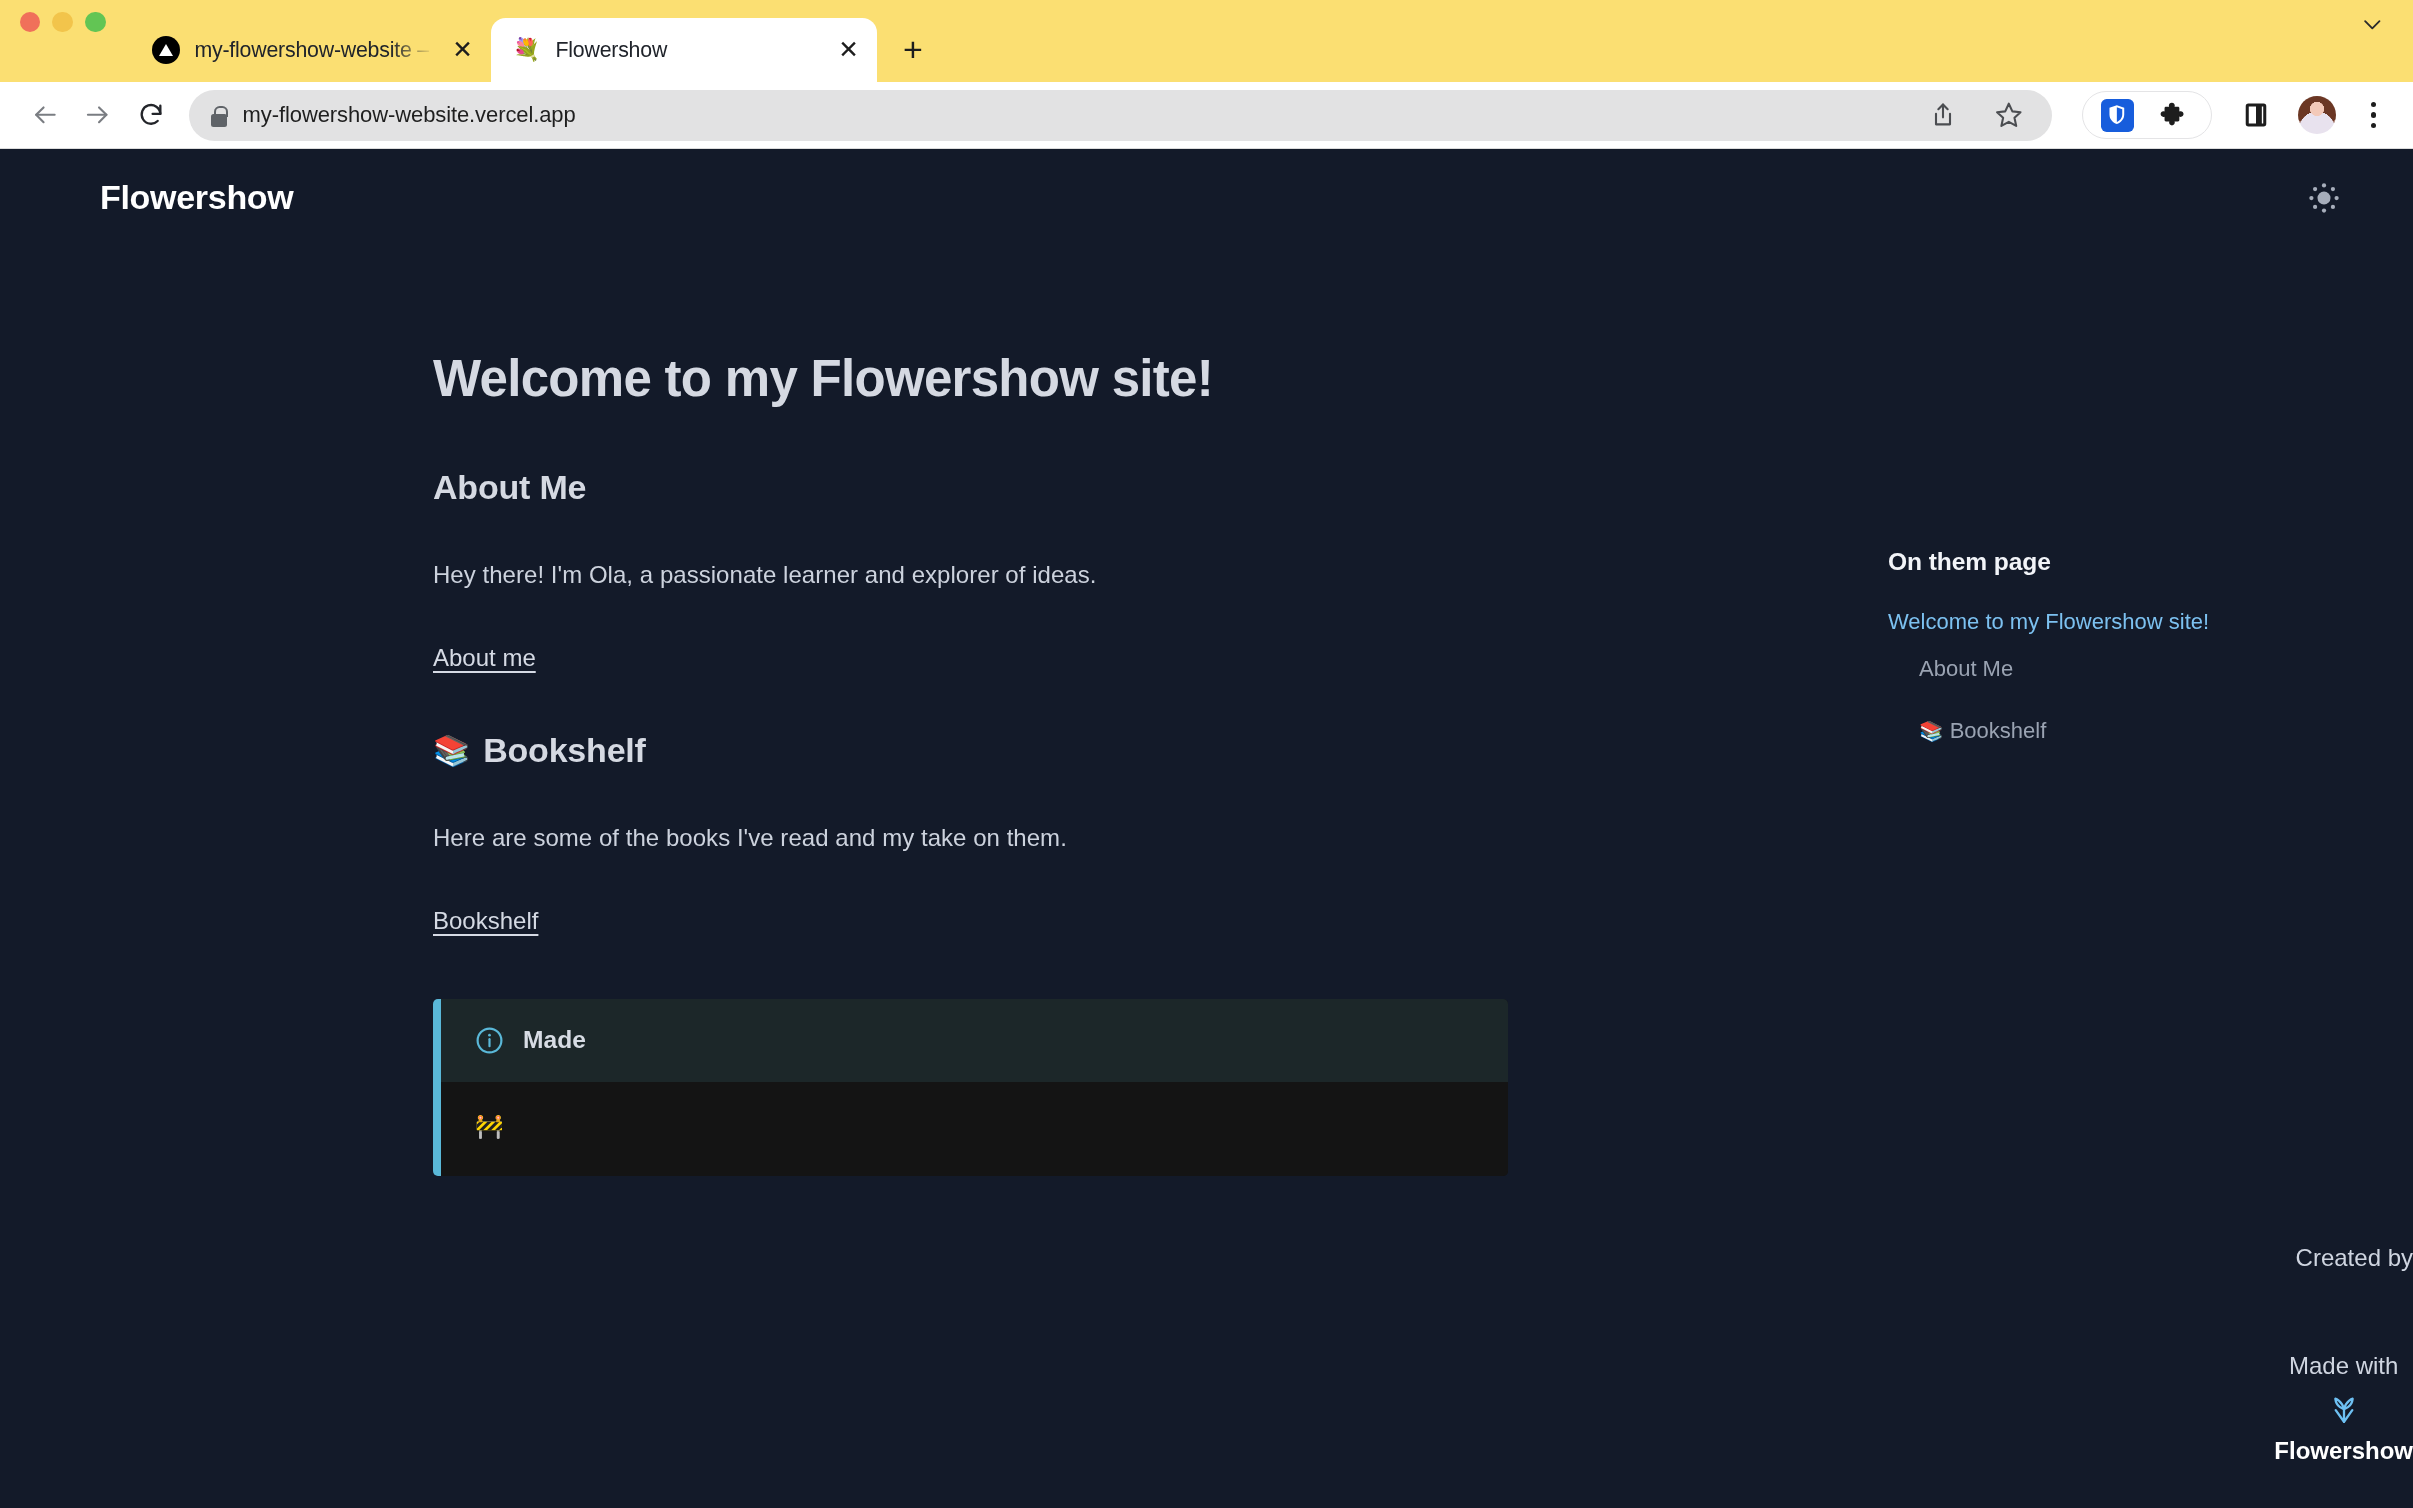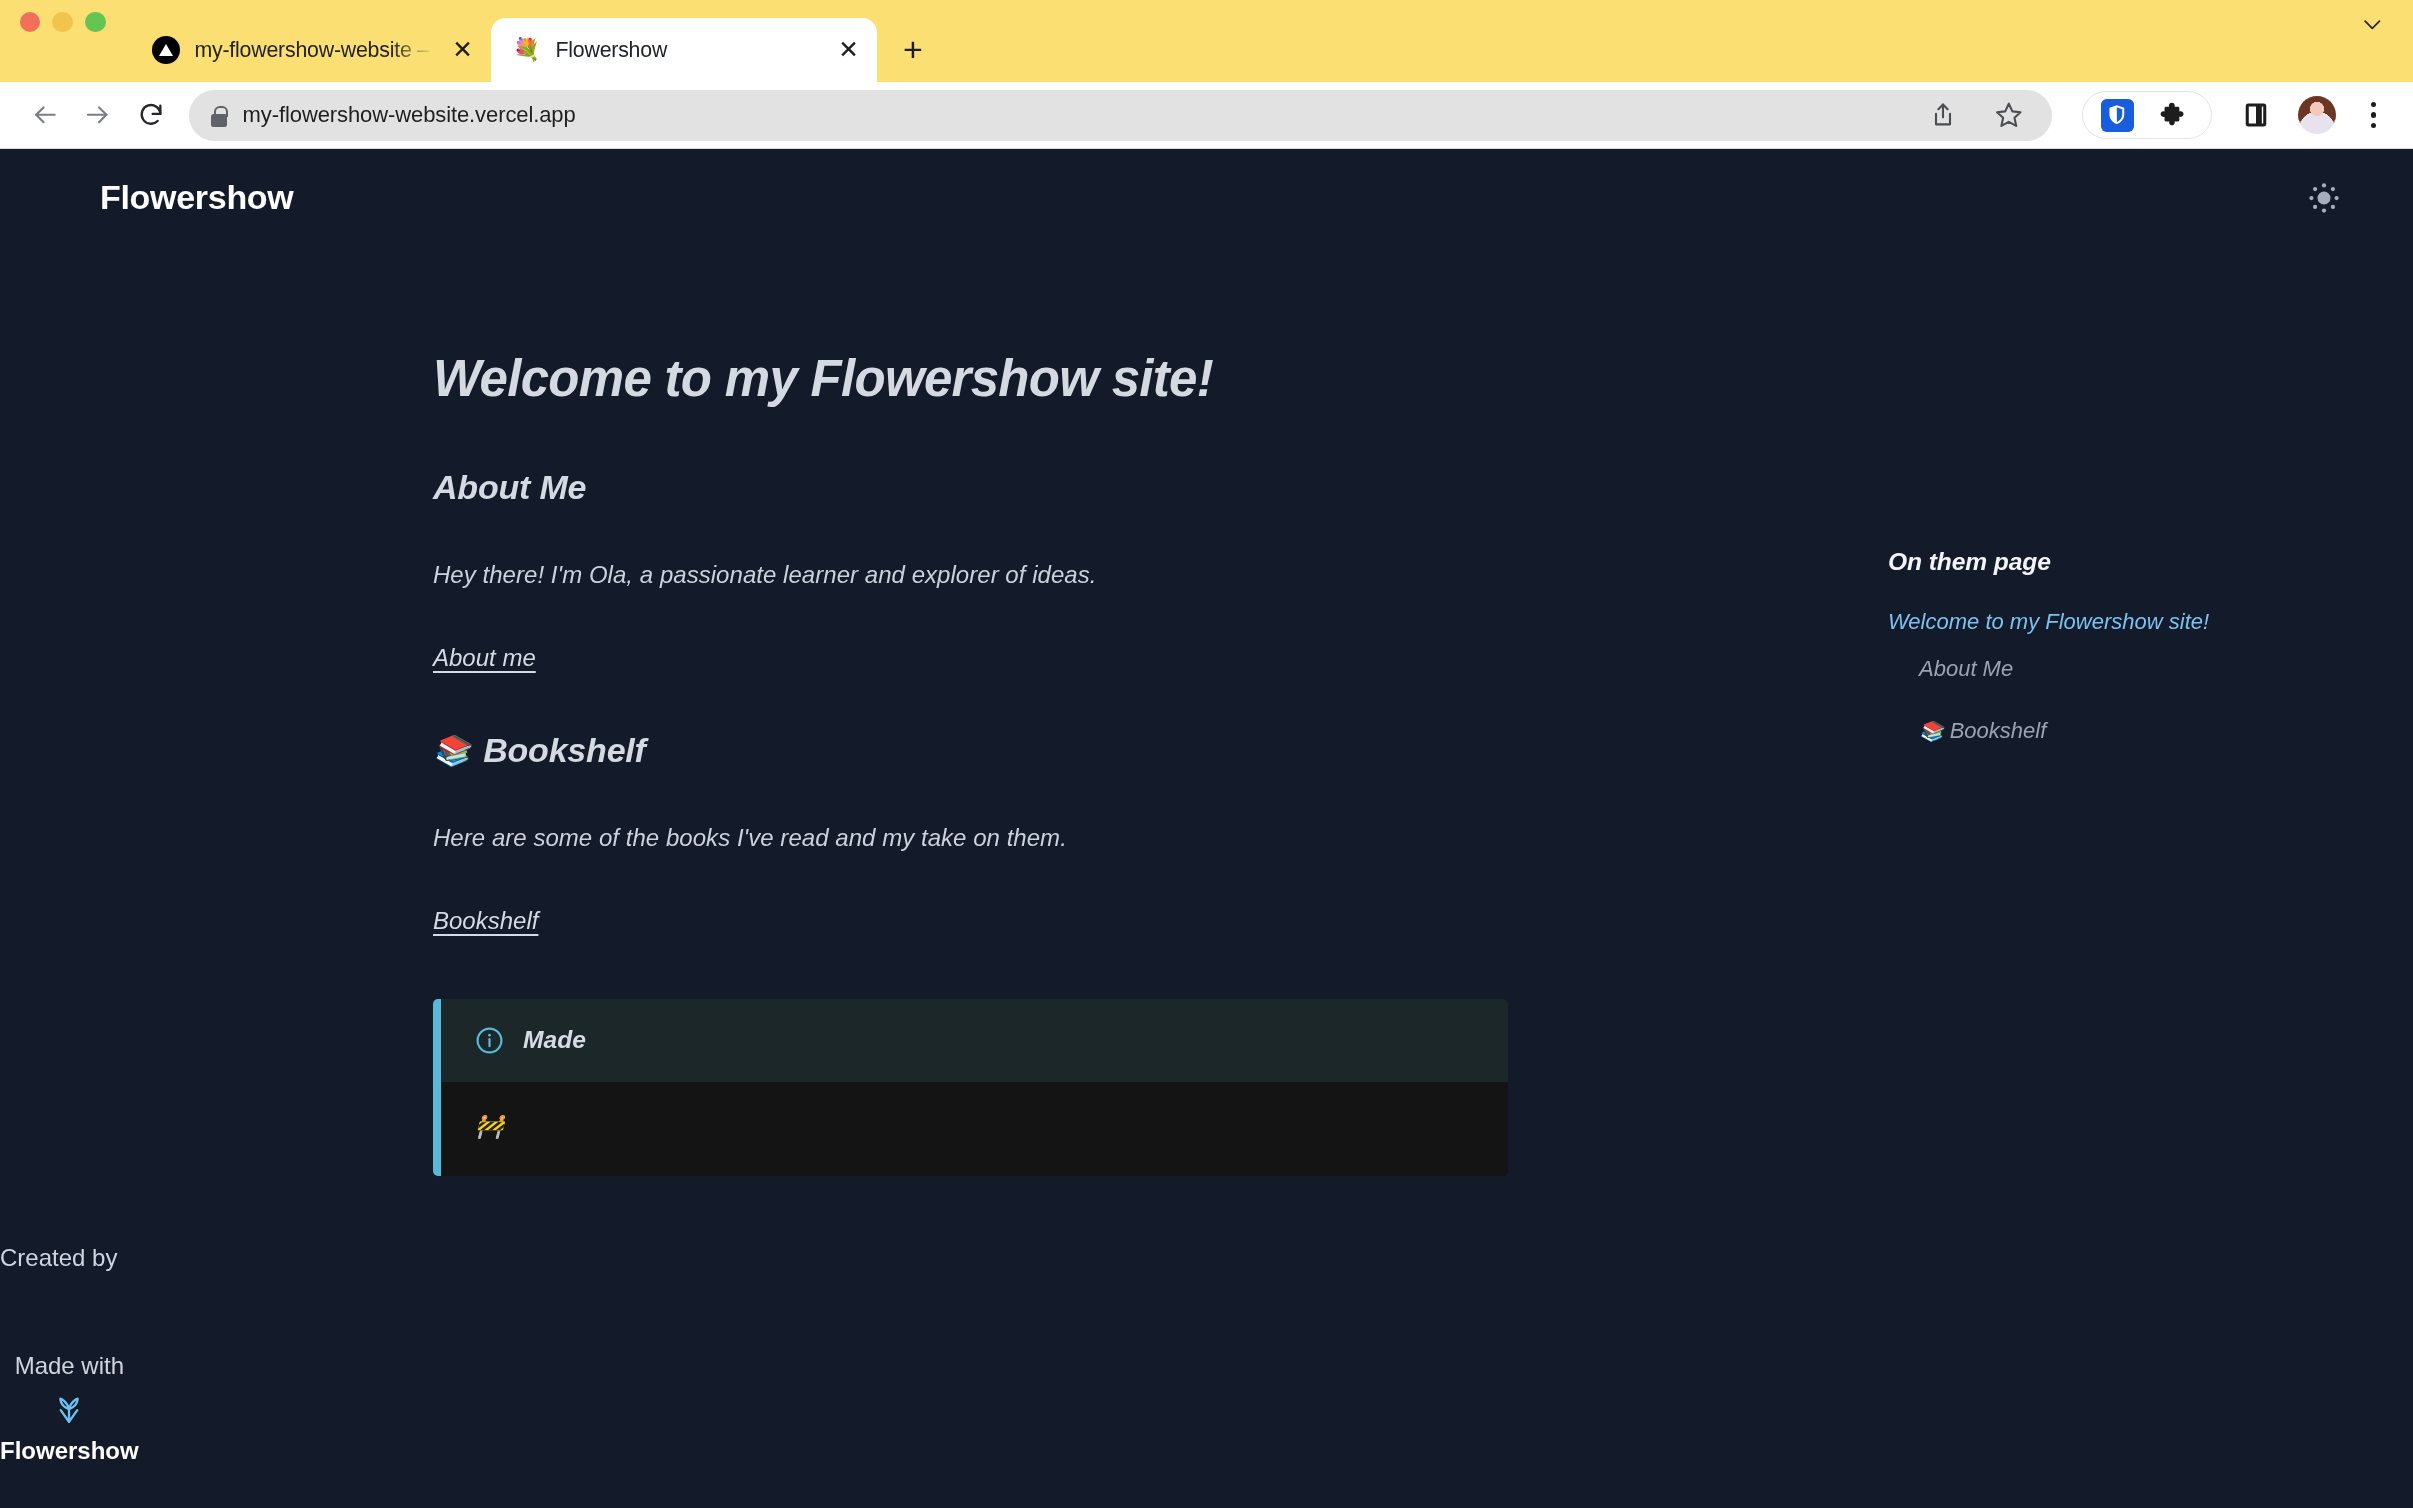--- a/index.html
+++ b/index.html
@@ -236,21 +236,20 @@
   }
   .theme-toggle {
     margin-left: auto;
     width: 51px; height: 51px;
     display: flex; align-items: center; justify-content: center;
   }
 
   .content-wrap {
     display: flex;
     padding: 0;
-    font-style: italic;
   }
   .article {
     width: 1075px;
     margin-left: 433px;
     padding-top: 103px;
   }
 
   h1.doc-title {
     font-size: 51px;
     line-height: 1.18;
@@ -342,21 +341,21 @@
   .toc-item.lvl2 { padding-left: 31px; }
   .toc-item.lvl3 { padding-left: 31px; margin-top: 36px; }
   .toc-emoji { font-size: 19.7px; }
 
   
   .site-footer {
     position: absolute;
     left: 0; right: 0;
     bottom: 0;
     padding-bottom: 44px;
-    text-align: left;
+    text-align: right;
   }
   .created-by {
     font-size: 24px;
     color: #cfd5e0;
     margin-bottom: 80px;
   }
   .made-with {
     display: inline-flex;
     align-items: center;
     gap: 13px;

